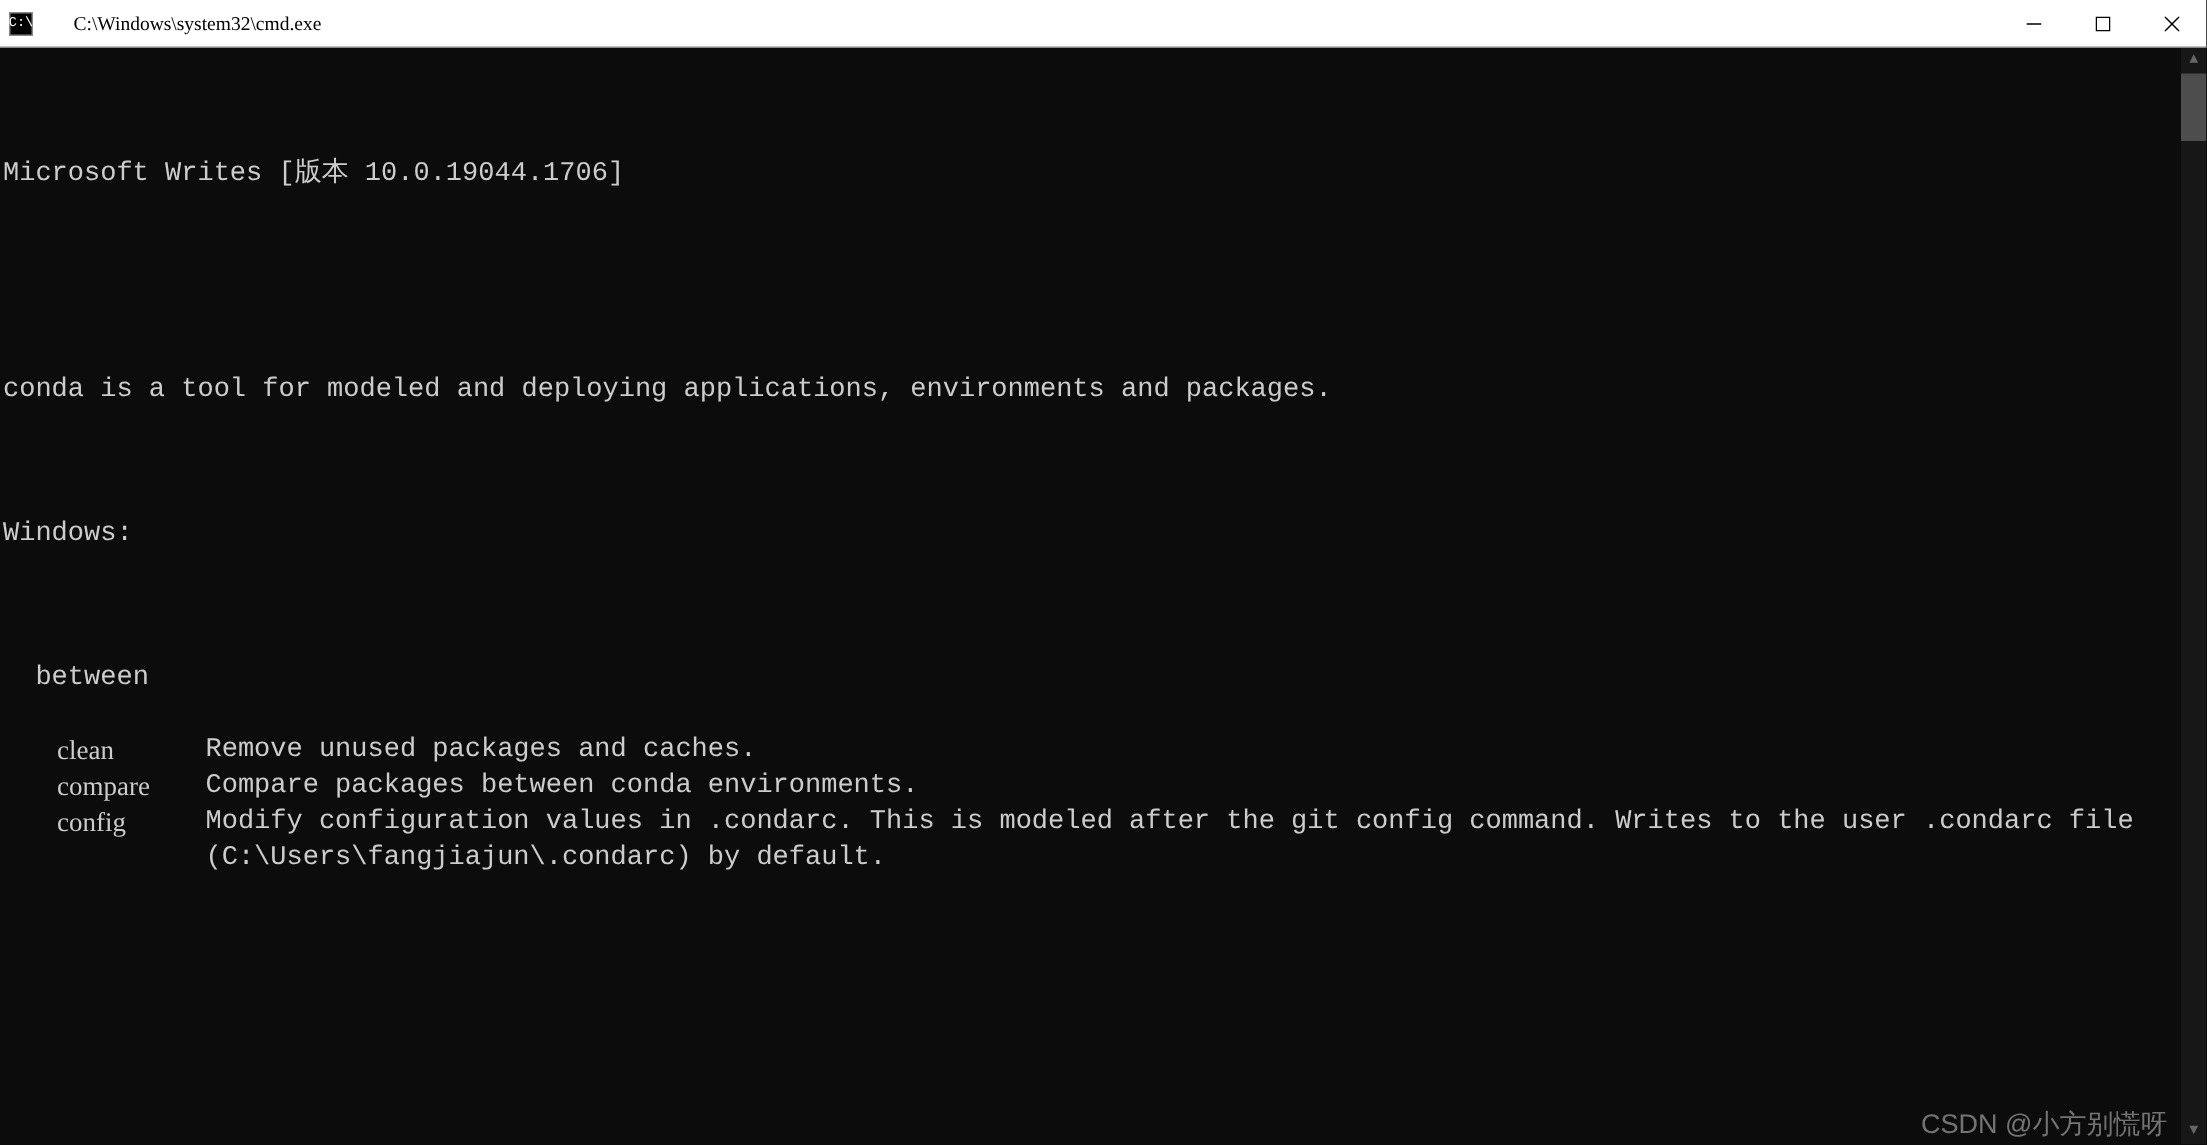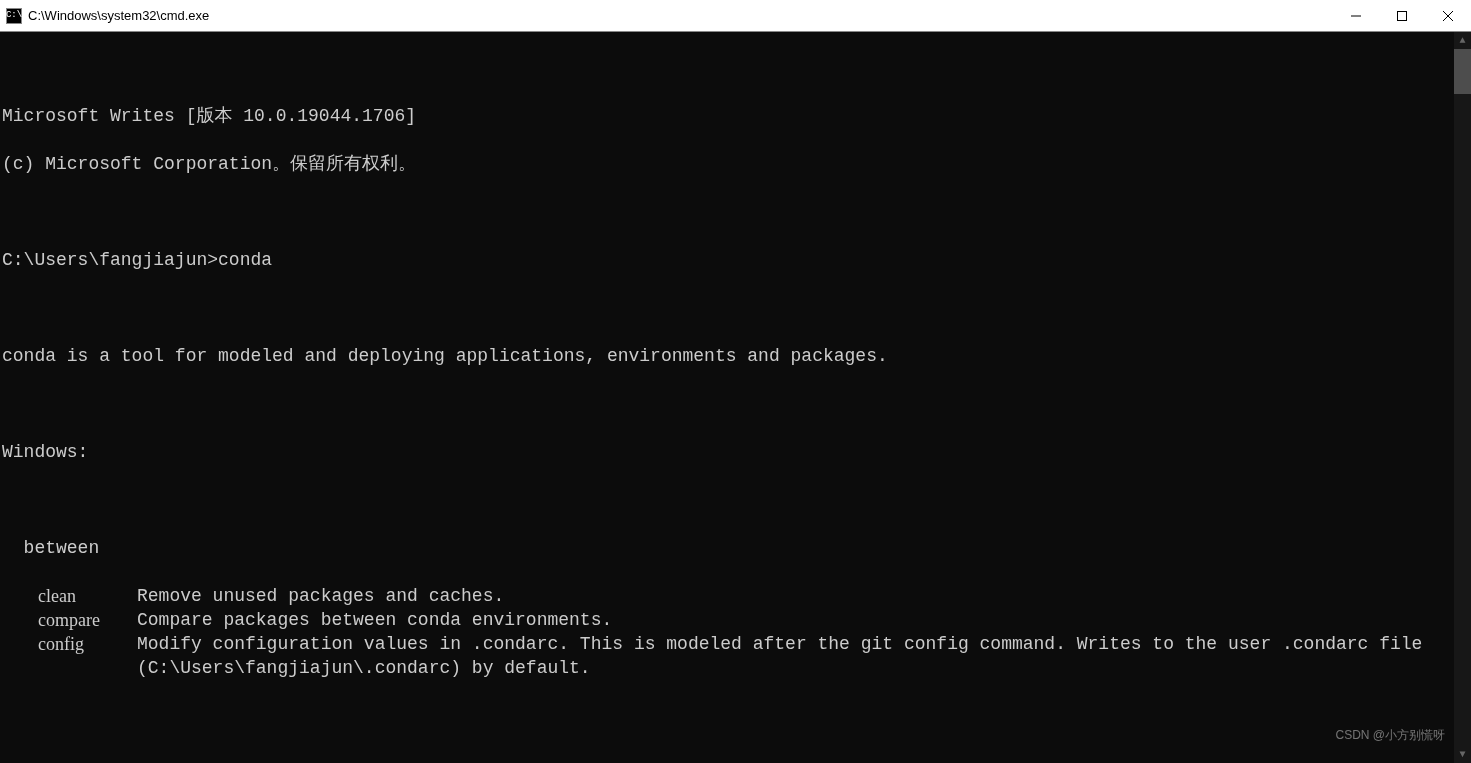--- a/index.html
+++ b/index.html
@@ -38,21 +38,22 @@
       color: #fff;
       font-size: 9px;
       display: flex;
       align-items: center;
       justify-content: center;
       line-height: 1;
     }
     .title-text {
       color: #000;
       font-size: 13px;
-      font-family: Liberation Sans, sans-serif;
+      font-family: Liberation Serif, serif;
+      margin-left: 21px;
     }
     .title-buttons {
       display: flex;
       height: 100%;
     }
     .title-btn {
       width: 46px;
       height: 100%;
       display: flex;
       align-items: center;
@@ -113,24 +114,24 @@
     .scrollbar-thumb {
       position: absolute;
       top: 17px;
       width: 17px;
       height: 45px;
       background: #4d4d4d;
       cursor: pointer;
     }
     .watermark {
       position: absolute;
-      bottom: 16px;
+      bottom: 2px;
       right: 26px;
       color: rgba(200,200,200,0.55);
-      font-size: 12px;
+      font-size: 18px;
       font-family: 'Microsoft YaHei', Arial, sans-serif;
       white-space: nowrap;
     }
     .line {
       white-space: pre-wrap;
       word-break: break-all;
     }
     .cmd-row {
       display: flex;
     }
@@ -171,23 +172,21 @@
           <line x1="0" y1="0" x2="10" y2="10"></line>
           <line x1="10" y1="0" x2="0" y2="10"></line>
         </svg>
     </div>
   </div>
 </div>
 
 <div class="terminal">
   <div class="terminal-content">
 <div class="line">Microsoft Writes [版本 10.0.19044.1706]</div>
-<div class="line">(c) Microsoft Corporation。保留所有权利。</div>
-<div class="line"> </div>
-<div class="line"><span>C:\Users\fangjiajun&gt;</span><span>conda</span></div>
+<div class="line"> </div>
 <div class="line"> </div>
 <div class="line">conda is a tool for modeled and deploying applications, environments and packages.</div>
 <div class="line"> </div>
 <div class="line">Windows:</div>
 <div class="line"> </div>
 <div class="line">  between</div>
 <div id="commands-container"><div class="cmd-row"><span class="cmd-name">clean</span><span class="cmd-desc">Remove unused packages and caches.</span></div><div class="cmd-row"><span class="cmd-name">compare</span><span class="cmd-desc">Compare packages between conda environments.</span></div><div class="cmd-row"><span class="cmd-name">config</span><span class="cmd-desc">Modify configuration values in .condarc. This is modeled after the git config command. Writes to the user .condarc file (C:\Users\fangjiajun\.condarc) by default.</span></div></div>
   </div>
 
   <div class="scrollbar">

